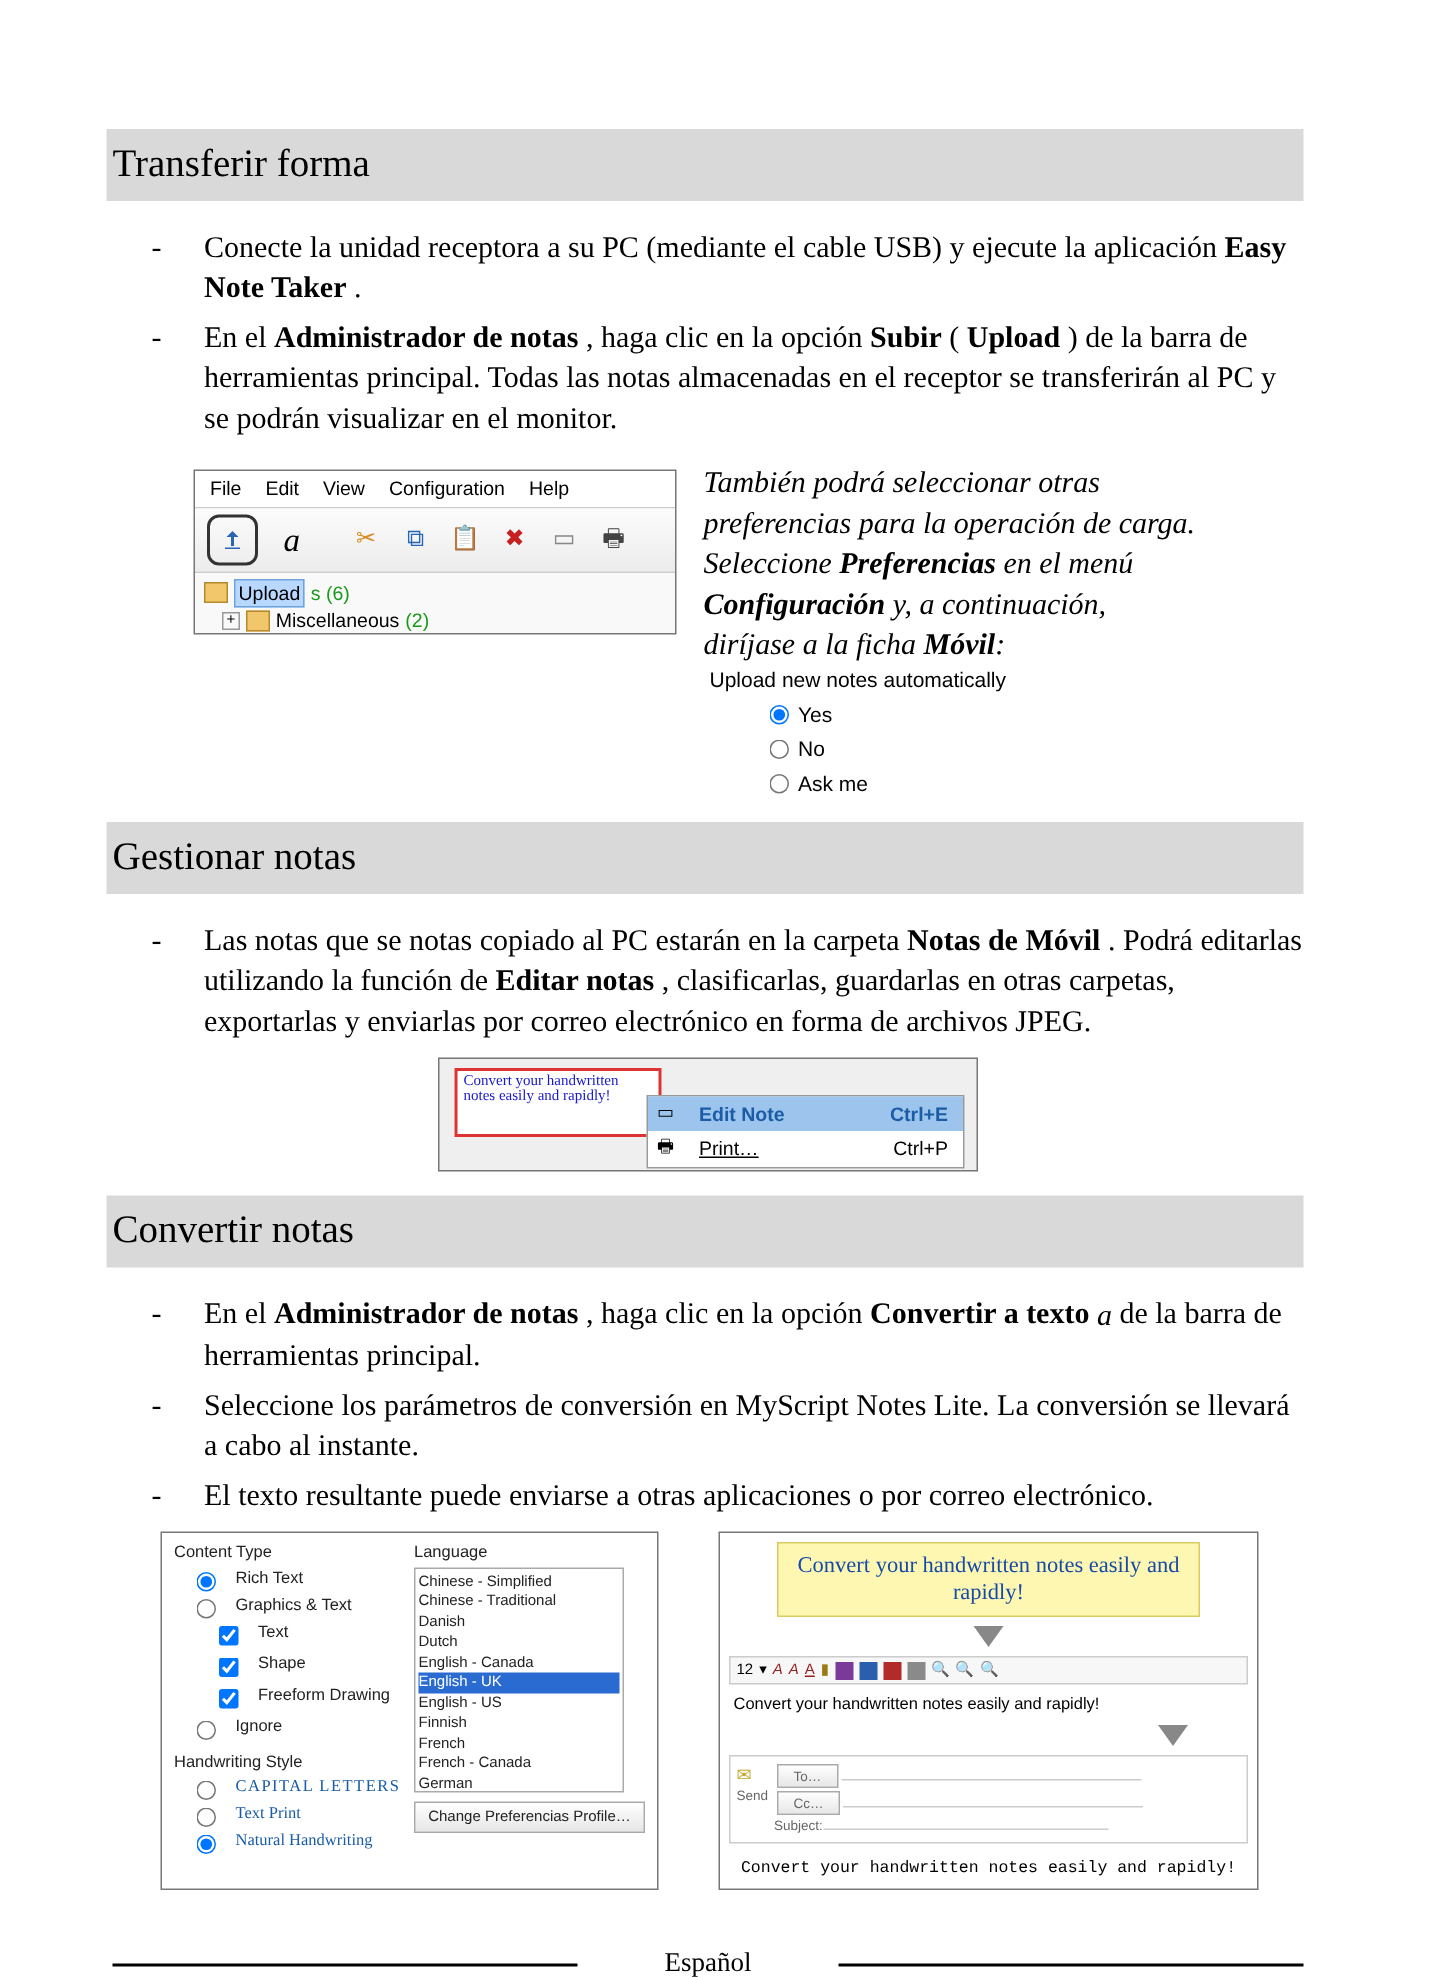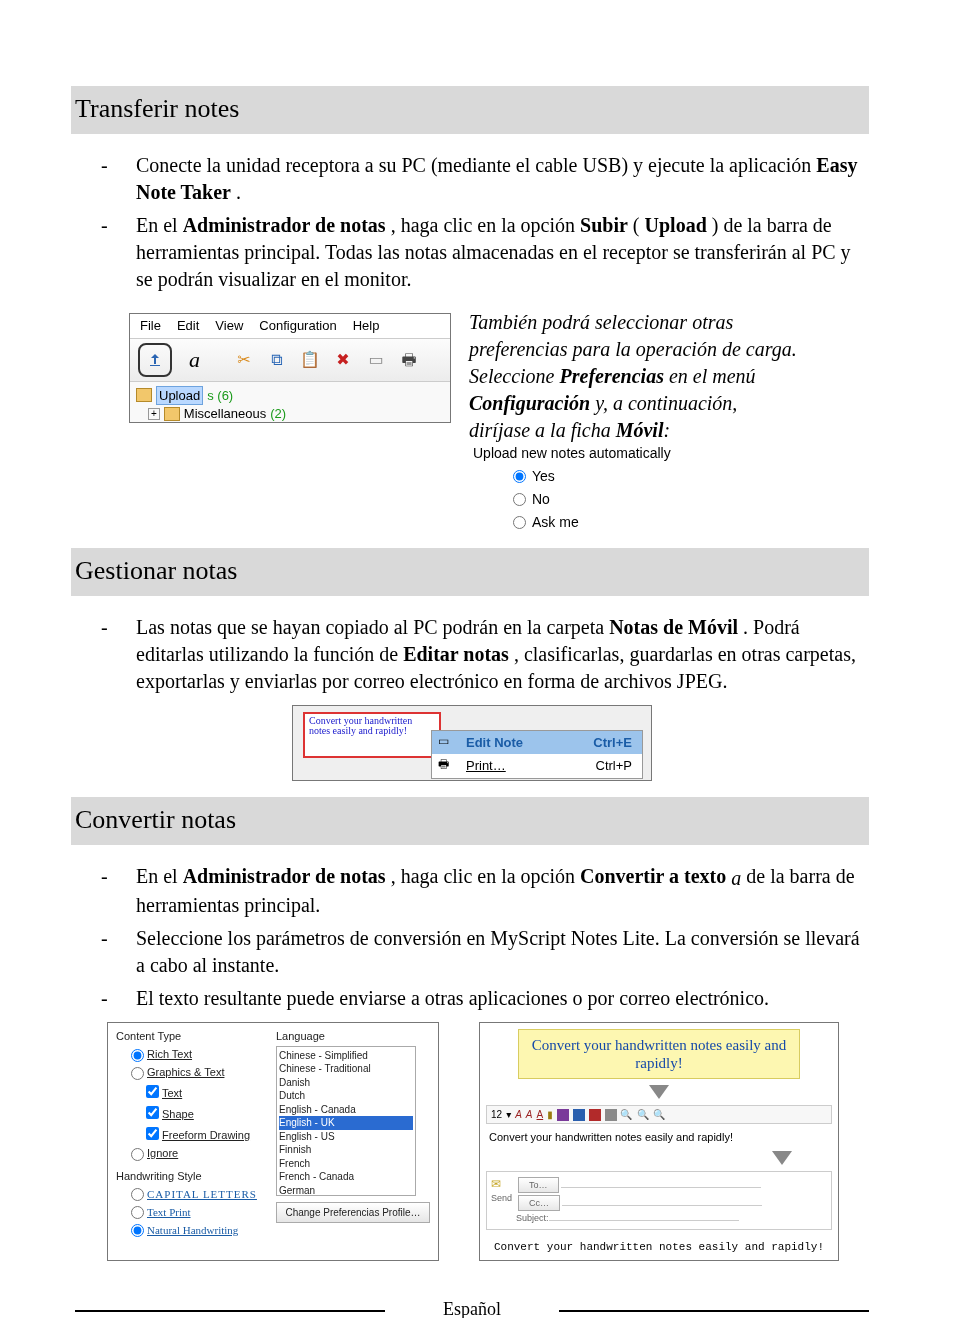--- a/index.html
+++ b/index.html
@@ -37,21 +37,21 @@
   .fig2 .menu{position:absolute;right:8px;top:24px;width:210px;background:#fff;border:1px solid #999;}
   .fig2 .menu .row{display:flex;justify-content:space-between;padding:3px 10px 3px 34px;position:relative;}
   .fig2 .menu .row .ic{position:absolute;left:6px;top:2px;font-size:12px;}
   .fig2 .menu .row.hi{background:#9cc4ec;}
   .fig2 .menu b{color:#1a5ca6;font-weight:bold;}
   .inline-a{font-family:"Times New Roman",serif;font-style:italic;display:inline-block;vertical-align:middle;}
   .convert-figs{display:flex;gap:40px;margin:6px 0 0 32px;}
   .fig3{width:332px;font-size:11px;background:#fff;color:#222;padding:6px 8px 10px;display:flex;gap:6px;}
   .fig3 .col{flex:1 1 0;}
   .fig3 .g-title{font-size:11px;margin-bottom:2px;}
-  .fig3 label{display:flex;align-items:flex-end;gap:0;margin:2px 0 2px 10px;text-decoration:underline;}
+  .fig3 label{display:flex;align-items:flex-start;gap:10px;margin:2px 0 2px 10px;}
   .fig3 .sub{margin-left:26px;}
   .fig3 .hw{color:#1a5ca6;}
   .fig3 .hw .cap{font-family:"Times New Roman",serif;letter-spacing:1px;}
   .fig3 .hw .hp{font-family:"Times New Roman",serif;}
   .fig3 .hw .cur{font-family:"Brush Script MT","Segoe Script",cursive;}
   .fig3 .langbox{border:1px solid #aaa;height:150px;width:140px;overflow:hidden;font-size:10px;padding:2px;box-sizing:border-box;}
   .fig3 .langbox .sel{background:#2a6bd1;color:#fff;}
   .fig3 .cbtn{border:1px solid #aaa;background:linear-gradient(#fff,#e6e6e6);font-size:10px;padding:3px 6px;margin-top:6px;width:140px;text-align:center;}
   .fig4{width:360px;font-size:11px;background:#fff;padding:6px;display:flex;flex-direction:column;gap:6px;align-items:center;}
   .fig4 .note2{background:#fdf7b1;border:1px solid #d8cc60;width:260px;font-family:"Comic Sans MS",cursive;color:#164aa9;font-size:15px;padding:6px 10px;text-align:center;line-height:1.2;}
@@ -63,21 +63,21 @@
   .fig4 .mail .btn{display:inline-block;border:1px solid #aaa;background:linear-gradient(#fff,#e7e7e7);padding:1px 10px;margin:1px 2px;font-size:9px;}
   .fig4 .mono{font-family:"Courier New",monospace;font-size:11px;text-align:center;width:100%;padding-top:4px;}
   
   .footer{position:relative;margin-top:36px;text-align:center;font-size:18px;}
   .footer .ln{border-top:2px solid #000;position:absolute;top:50%;width:310px;}
   .footer .ln.l{left:0}.footer .ln.r{right:0}
 </style>
 </head>
 <body>
 
-<div class="sect">Transferir notes</div>
+<div class="sect">Transferir forma</div>
 
 <ul class="dash">
   <li>
     <span>Conecte la unidad receptora a su PC (mediante el cable USB) y ejecute la aplicación </span>
     <b>Easy Note Taker</b>
     <span>.</span>
   </li>
   <li>
     <span>En el </span>
     <b>Administrador de notas</b>
@@ -151,21 +151,21 @@
           <input type="radio" style="">
           <span>Ask me</span>
         </label>
     </div>
   </div>
 </div>
 
 <div class="sect">Gestionar notas</div>
 <ul class="dash">
   <li>
-    <span>Las notas que se hayan copiado al PC podrán en la carpeta </span>
+    <span>Las notas que se notas copiado al PC estarán en la carpeta </span>
     <b>Notas de Móvil</b>
     <span>. Podrá editarlas utilizando la función de </span>
     <b>Editar notas</b>
     <span>, clasificarlas, guardarlas en otras carpetas, exportarlas y enviarlas por correo electrónico en forma de archivos JPEG.</span>
   </li>
 </ul>
 
 <div class="fig2">
   <div class="note">Convert your handwritten notes easily and rapidly!</div>
   <div class="menu">

